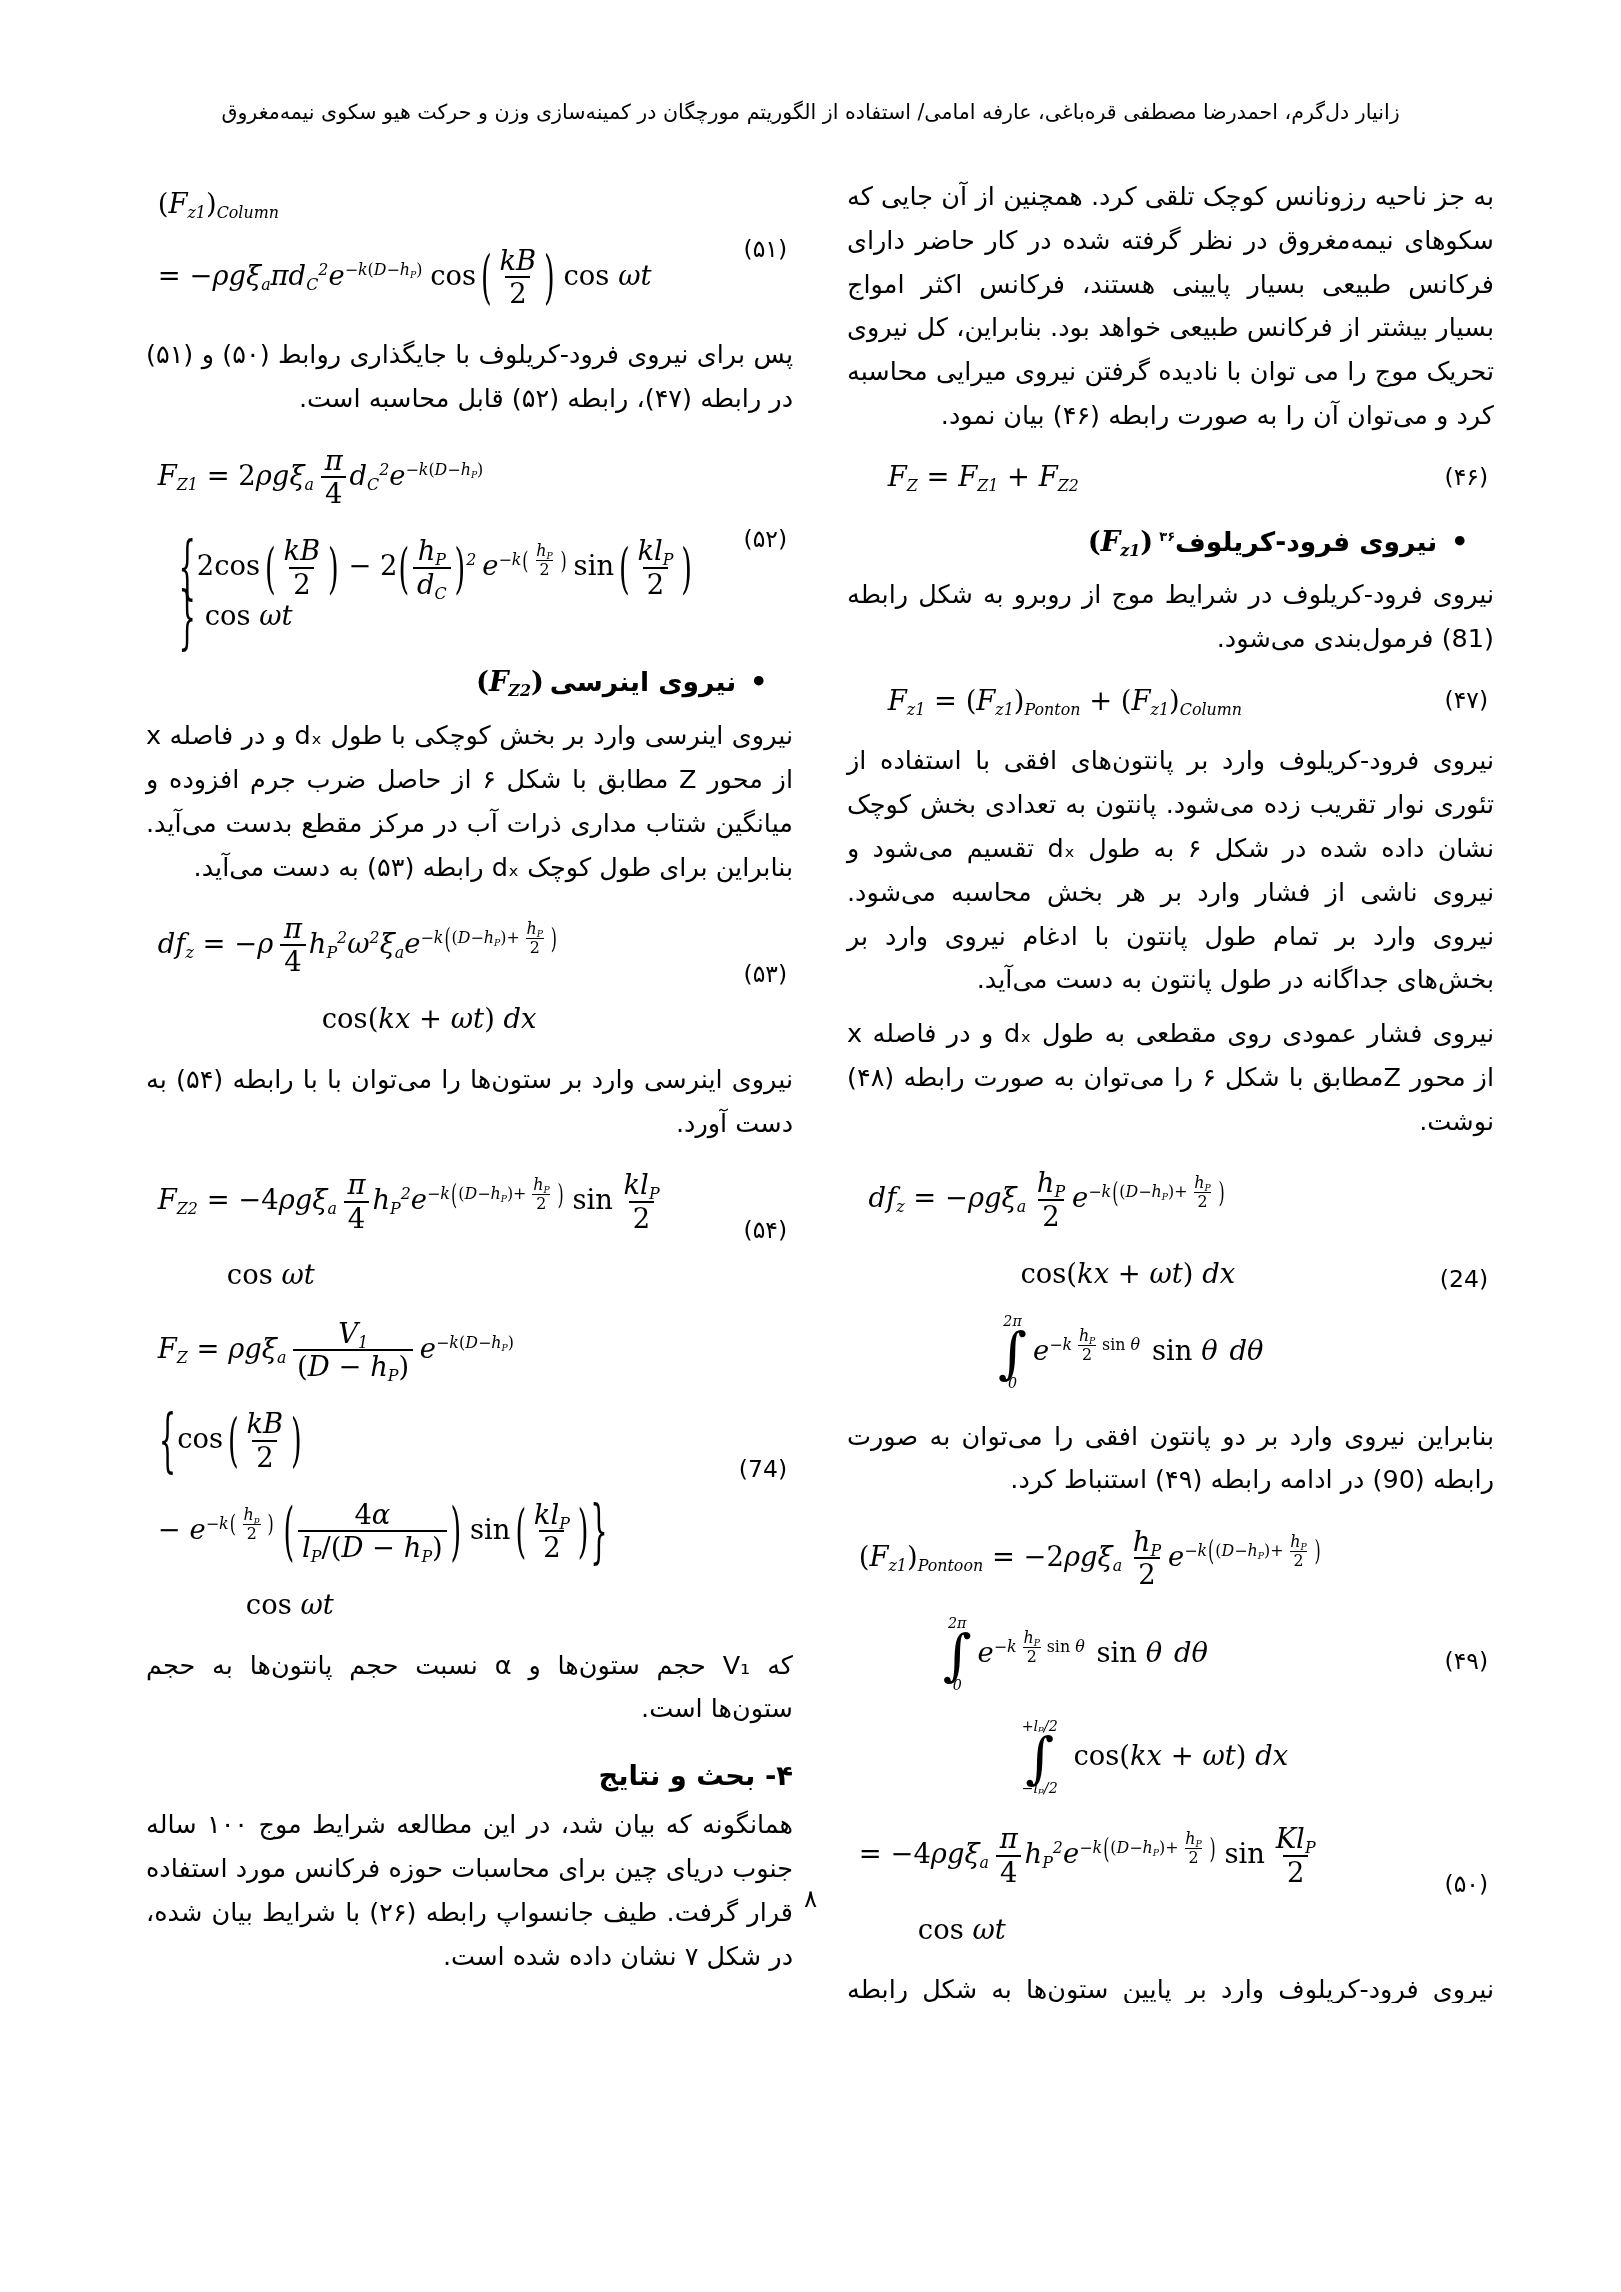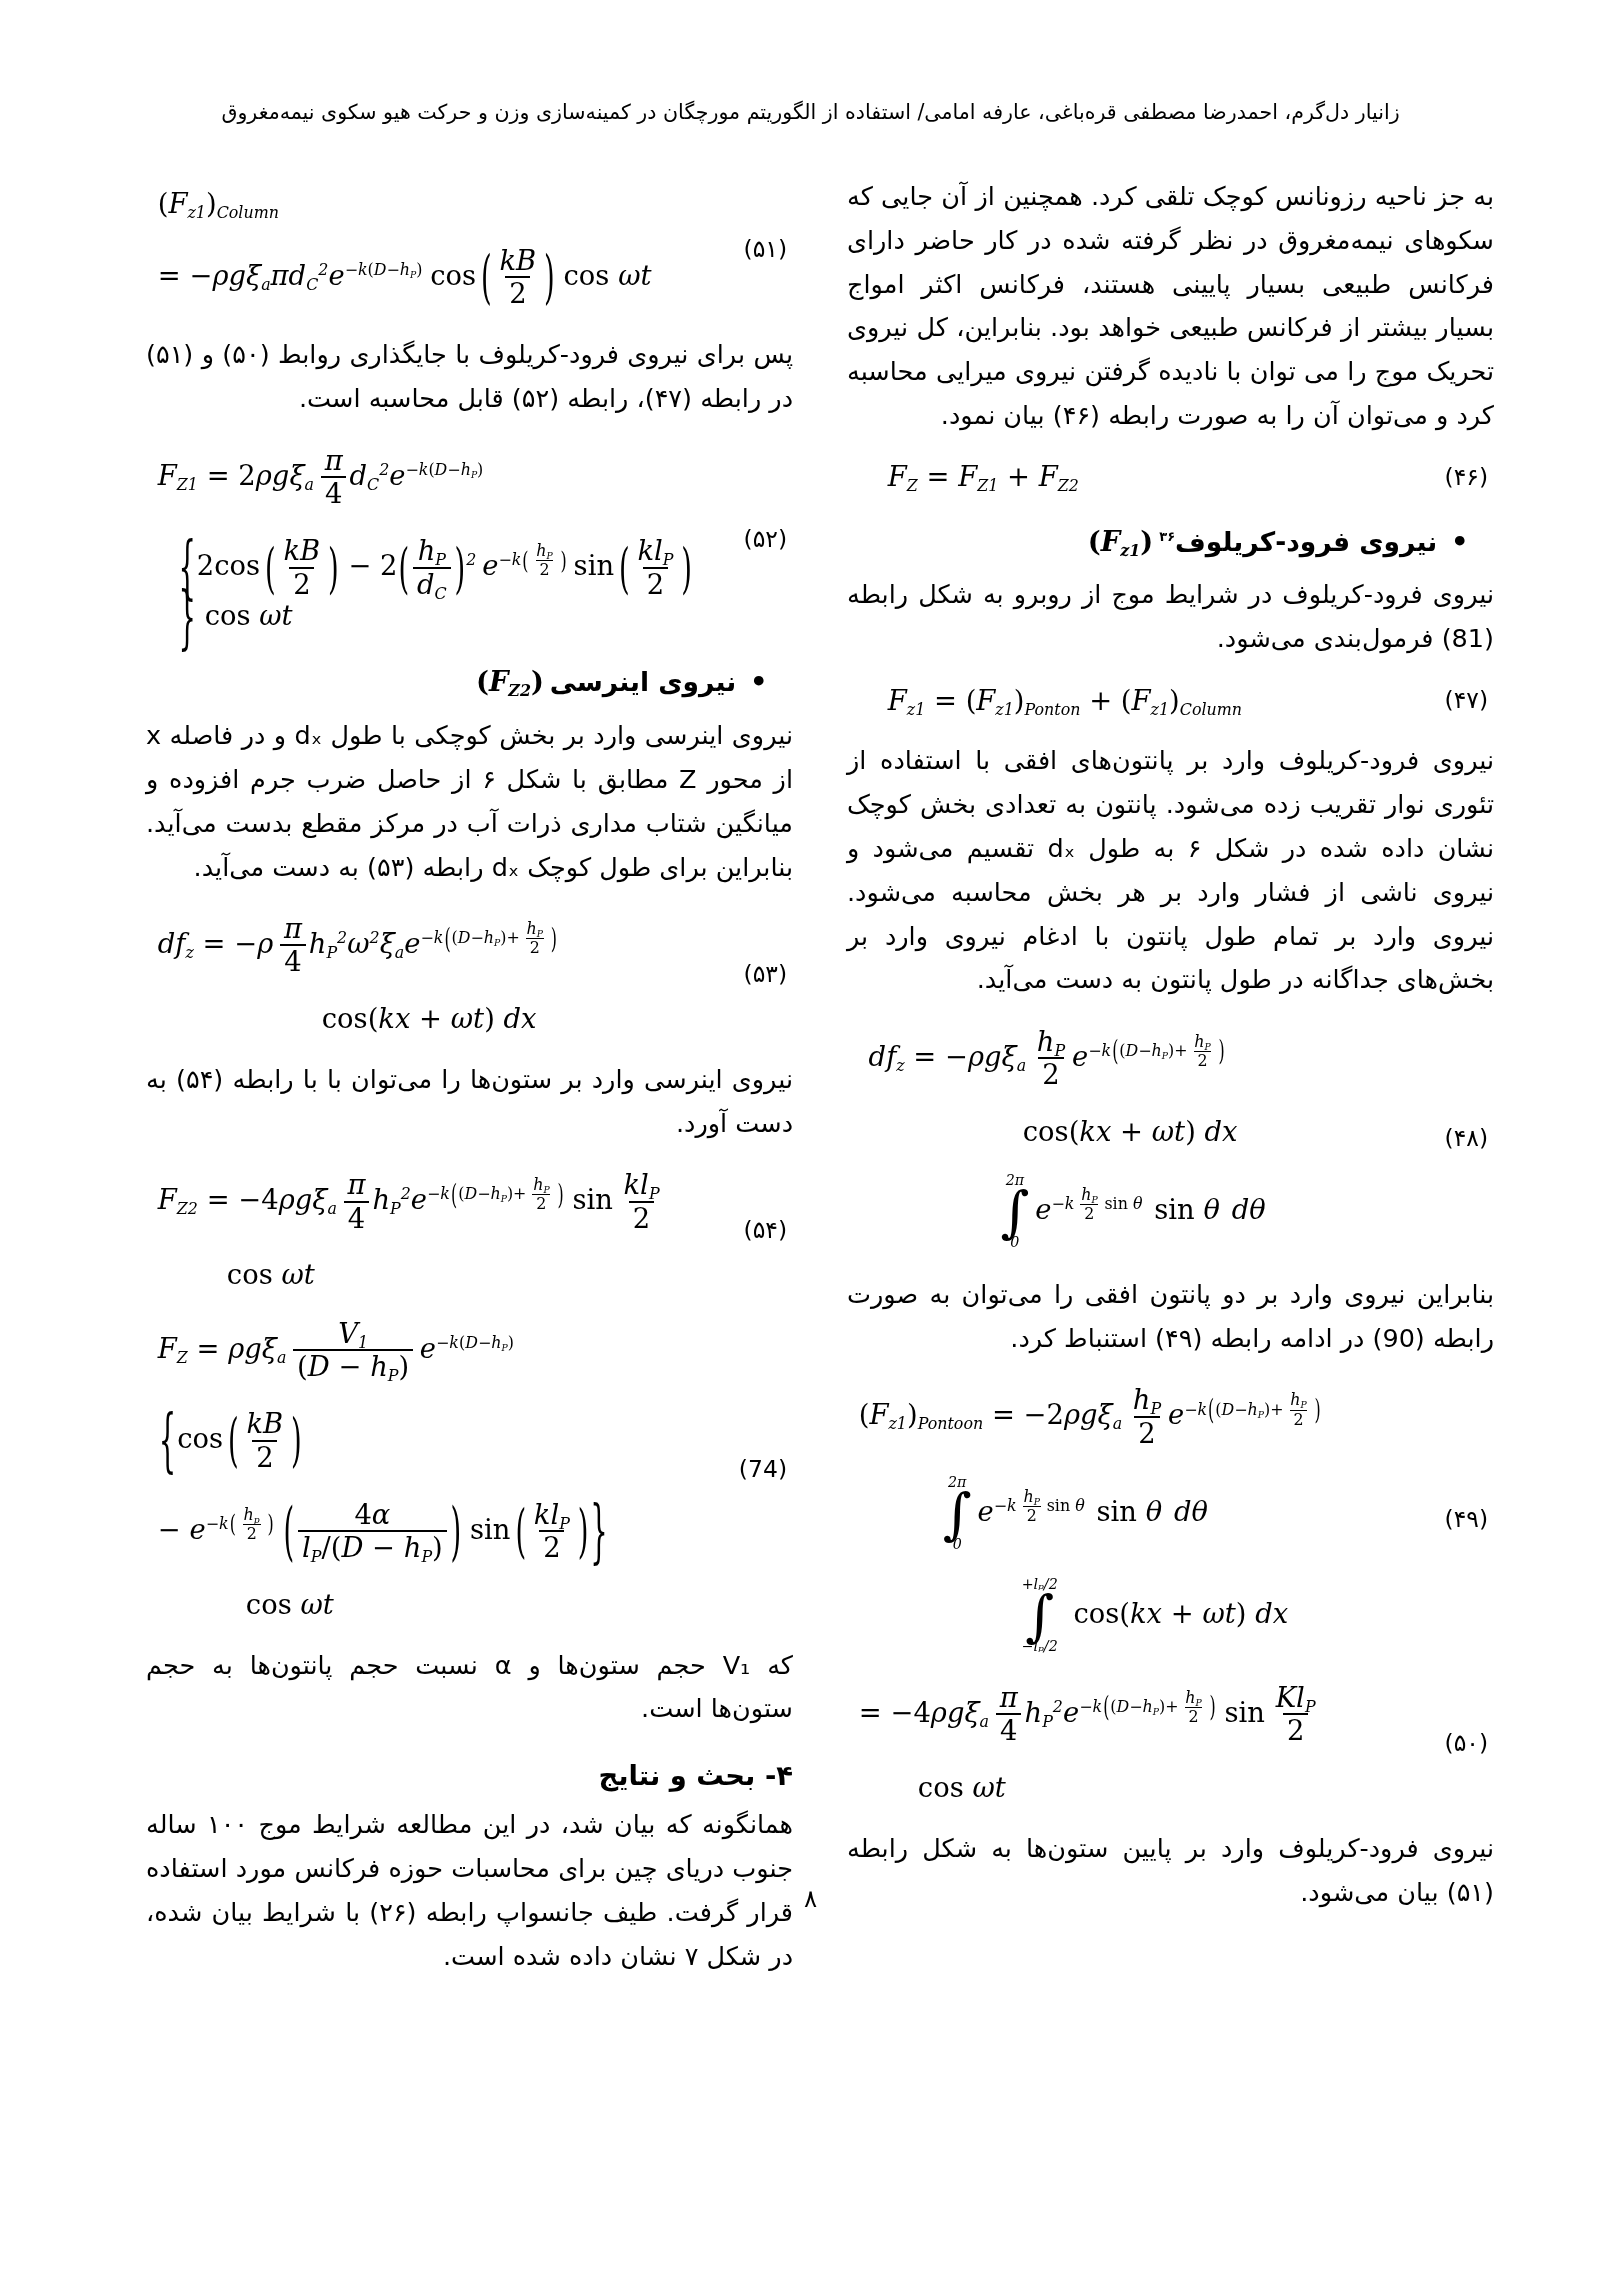--- a/index.html
+++ b/index.html
@@ -65,40 +65,41 @@
       </div>
 
       <p class="body">نیروی فرود-کریلوف در شرایط موج از روبرو به شکل رابطه (81) فرمول‌بندی می‌شود.</p>
       <div class="eq-row">
           <span class="eq-lines">
             <span class="eq-line" style="padding-left: 29px;"><span class="mi">F</span><sub class="mi">z1</sub><span class="mn"> = (</span><span class="mi">F</span><sub class="mi">z1</sub><span class="mn">)</span><sub class="mi">Ponton</sub><span class="mn"> + (</span><span class="mi">F</span><sub class="mi">z1</sub><span class="mn">)</span><sub class="mi">Column</sub></span>
           </span>
           <span class="eq-num">(۴۷)</span>
         </div>
       <p class="body">نیروی فرود-کریلوف وارد بر پانتون‌های افقی با استفاده از تئوری نوار تقریب زده می‌شود. پانتون به تعدادی بخش کوچک نشان داده شده در شکل ۶ به طول dₓ تقسیم می‌شود و نیروی ناشی از فشار وارد بر هر بخش محاسبه می‌شود. نیروی وارد بر تمام طول پانتون با ادغام نیروی وارد بر بخش‌های جداگانه در طول پانتون به دست می‌آید.</p>
+      <p class="body">نیروی فشار عمودی روی مقطعی به طول dₓ و در فاصله x از محور Zمطابق با شکل ۶ را می‌توان به صورت رابطه (۴۸) نوشت.</p>
       <div class="eq-row">
           <span class="eq-lines">
             <span class="eq-line" style="padding-left: 9.8px;"><span class="mi">df</span><sub class="mi">z</sub><span class="mn"> = −</span><span class="mi">ρgξ</span><sub class="mi">a</sub><span class="msp" style="width: 3.9px;"></span><span class="mfrac">
                 <span class="mnum"><span class="mi">h</span><sub class="mi">P</sub></span>
                 <span class="mden"><span class="mn">2</span></span>
               </span><span class="mi">e</span><sup><span class="mn">−</span><span class="mi">k</span><span class="mbr" style="transform: scaleY(1.7);">(</span><span class="mn">(</span><span class="mi">D</span><span class="mn">−</span><span class="mi">h</span><sub class="mi">P</sub><span class="mn">)+</span><span class="mfrac">
                   <span class="mnum"><span class="mi">h</span><sub class="mi">P</sub></span>
                   <span class="mden"><span class="mn">2</span></span>
                 </span><span class="mbr" style="transform: scaleY(1.7);">)</span></sup></span>
             <span class="eq-line" style="text-align: center;"><span class="mn">cos(</span><span class="mi">kx</span><span class="mn"> + </span><span class="mi">ωt</span><span class="mn">) </span><span class="mi">dx</span></span>
             <span class="eq-line" style="text-align: center;"><span class="mint">
                 <span class="mint-l">2π</span>
                 <span class="mint-s">∫</span>
                 <span class="mint-l">0</span>
               </span><span class="mi">e</span><sup><span class="mn">−</span><span class="mi">k</span><span class="mfrac">
                   <span class="mnum"><span class="mi">h</span><sub class="mi">P</sub></span>
                   <span class="mden"><span class="mn">2</span></span>
                 </span><span class="mn">sin </span><span class="mi">θ</span></sup><span class="msp" style="width: 11.8px;"></span><span class="mn">sin </span><span class="mi">θ</span><span class="msp" style="width: 11.8px;"></span><span class="mi">dθ</span></span>
           </span>
-          <span class="eq-num">(۴۸)</span>
+          <span class="eq-num">(24)</span>
         </div>
       <p class="body">بنابراین نیروی وارد بر دو پانتون افقی را می‌توان به صورت رابطه (90) در ادامه رابطه (۴۹) استنباط کرد.</p>
       <div class="eq-row">
           <span class="eq-lines">
             <span class="eq-line"><span class="mn">(</span><span class="mi">F</span><sub class="mi">z1</sub><span class="mn">)</span><sub class="mi">Pontoon</sub><span class="mn"> = −2</span><span class="mi">ρgξ</span><sub class="mi">a</sub><span class="msp" style="width: 3.9px;"></span><span class="mfrac">
                 <span class="mnum"><span class="mi">h</span><sub class="mi">P</sub></span>
                 <span class="mden"><span class="mn">2</span></span>
               </span><span class="mi">e</span><sup><span class="mn">−</span><span class="mi">k</span><span class="mbr" style="transform: scaleY(1.7);">(</span><span class="mn">(</span><span class="mi">D</span><span class="mn">−</span><span class="mi">h</span><sub class="mi">P</sub><span class="mn">)+</span><span class="mfrac">
                   <span class="mnum"><span class="mi">h</span><sub class="mi">P</sub></span>
                   <span class="mden"><span class="mn">2</span></span>

